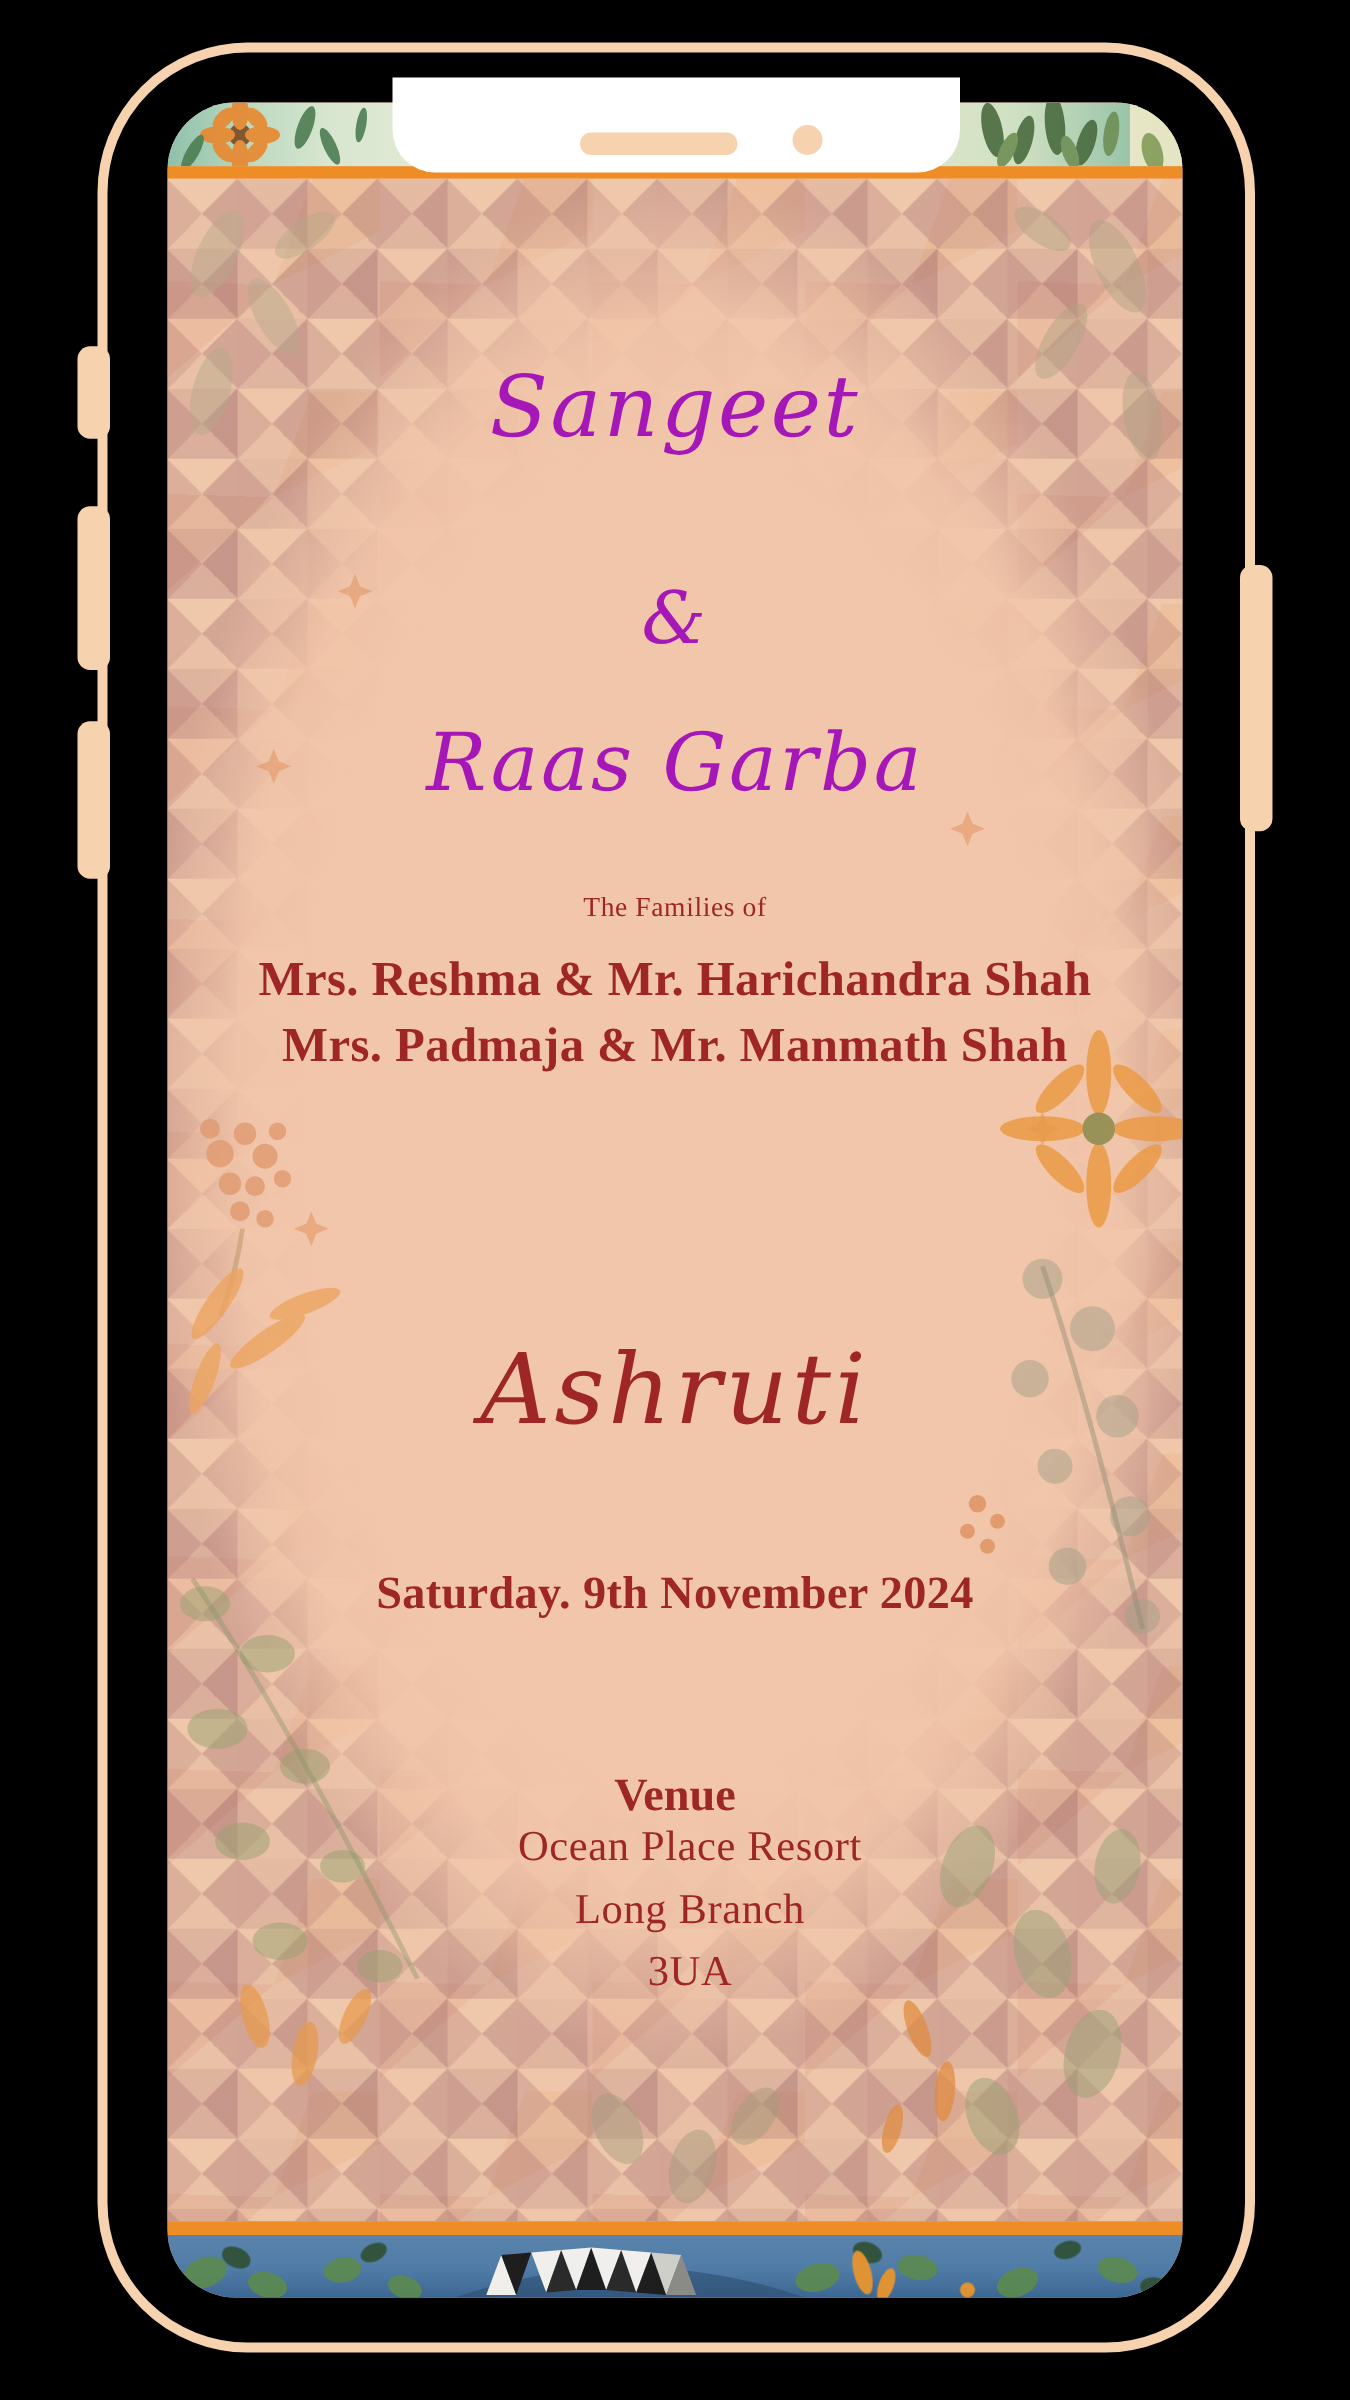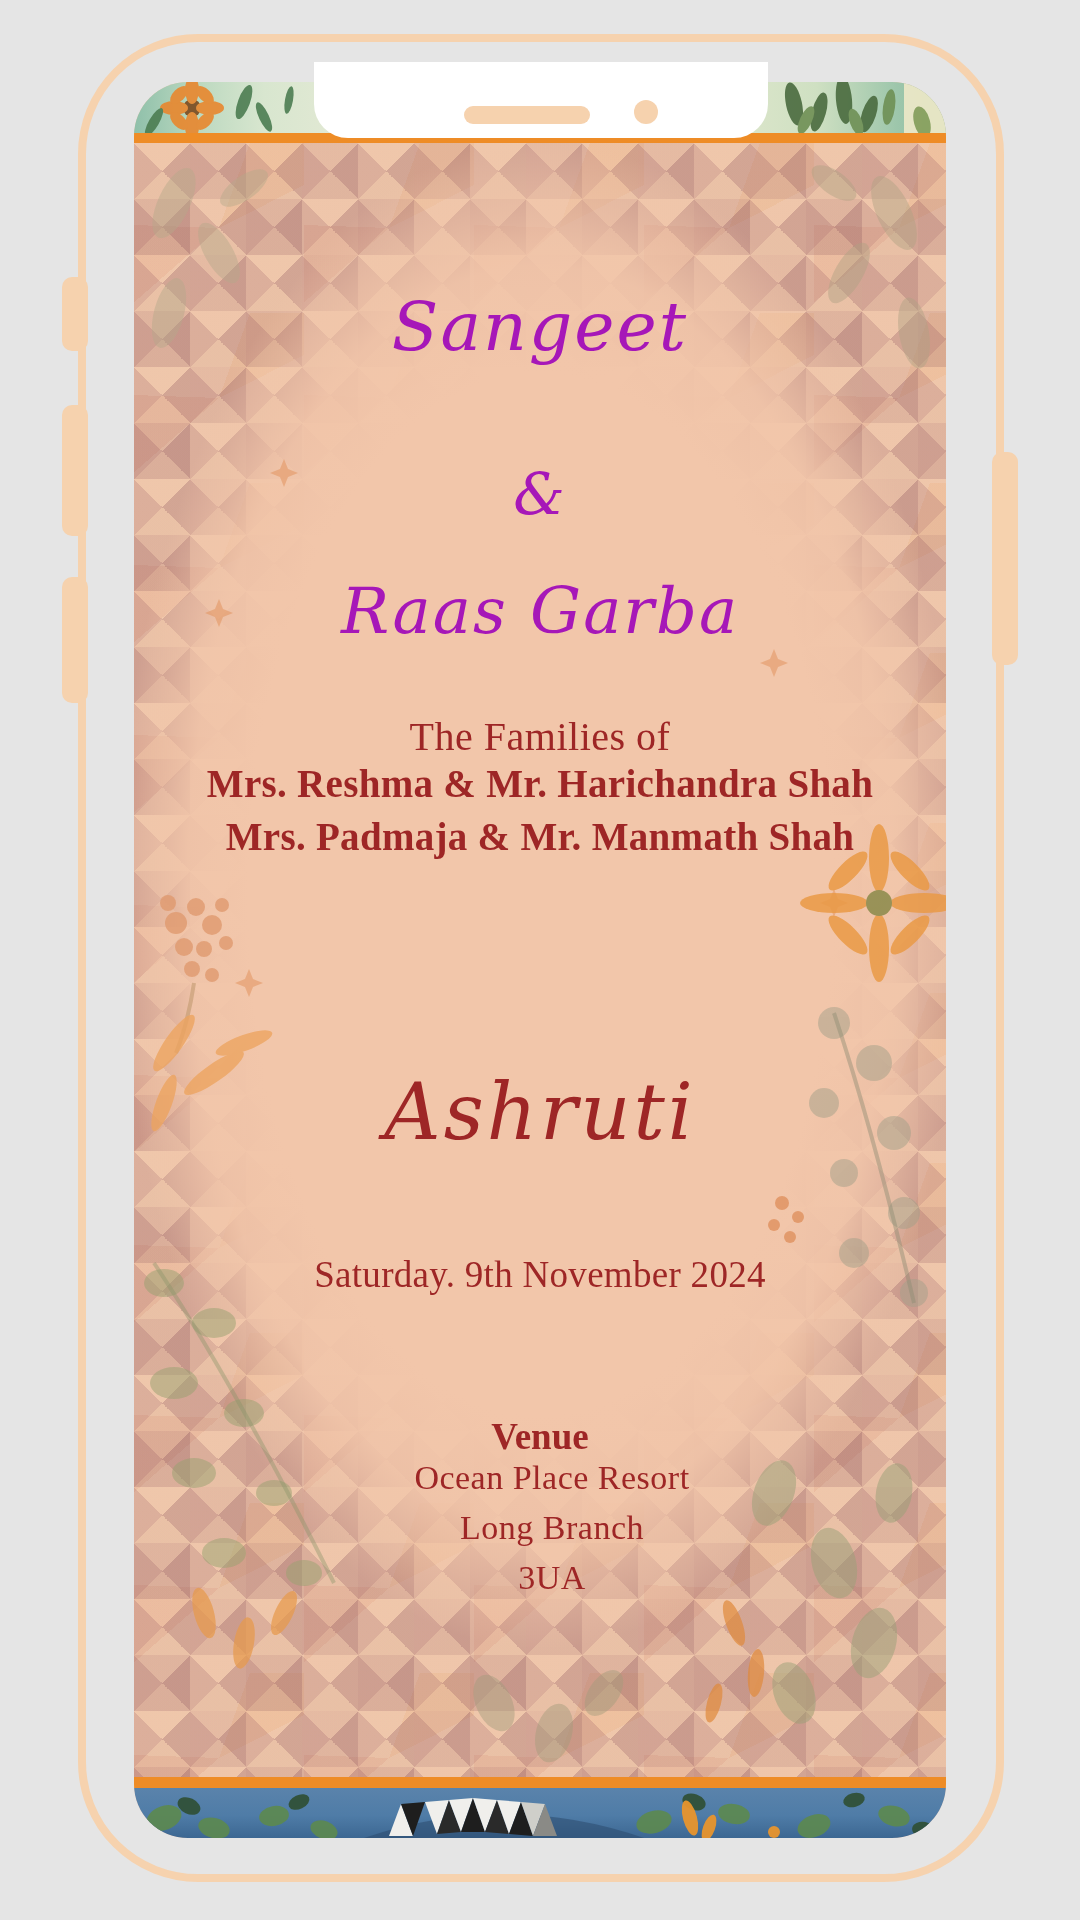--- a/index.html
+++ b/index.html
@@ -1,16 +1,16 @@
 <!DOCTYPE html>
 <html><head>
 <meta charset="utf-8">
 <style>
   html,body{margin:0;padding:0;background:#ffffff;}
-  .stage{position:relative;width:1080px;height:1920px;background:#e5e5e5;overflow:hidden;
+  .stage{position:relative;width:1080px;height:1920px;background:#000000;overflow:hidden;
          font-family:"Liberation Serif",serif;}
   
   .side-btn{position:absolute;background:#f6d2ae;border-radius:10px;}
   .phone-frame{position:absolute;left:78px;top:34px;width:926px;height:1848px;
                border:8px solid #f6d2ae;border-radius:120px;box-sizing:border-box;background:transparent;}
   .screen{position:absolute;left:134px;top:82px;width:812px;height:1756px;border-radius:54px;
           overflow:hidden;background:#f2c6aa;}
   .notch{position:absolute;left:314px;top:62px;width:454px;height:76px;background:#ffffff;
          border-radius:0 0 34px 34px;display:flex;align-items:flex-end;justify-content:center;
          gap:44px;padding-bottom:14px;box-sizing:border-box;}
@@ -41,25 +41,25 @@
     background:radial-gradient(ellipse 62% 55% at 50% 46%, #f2c6aa 0%, #f2c6aa 58%,
                rgba(242,198,170,.88) 70%, rgba(242,198,170,0) 84%);}
   .florals{position:absolute;inset:0;}
   
   .t{position:absolute;left:0;width:100%;text-align:center;margin:0;}
   .script{font-family:"DejaVu Serif",serif;font-style:italic;color:#a617b8;letter-spacing:2px;}
   .red{color:#9e2626;}
   .title1{top:150px;font-size:68px;line-height:1;}
   .amp{top:322px;font-size:58px;line-height:1;}
   .title2{top:436px;font-size:64px;line-height:1;}
-  .fam-intro{top:570px;font-size:40px;letter-spacing:.5px;}
+  .fam-intro{top:570px;font-size:22px;letter-spacing:.5px;}
   .names{top:614px;font-size:39px;line-height:53px;font-weight:700;letter-spacing:.3px;}
   .invite-par{top:693px;font-size:34px;line-height:50px;letter-spacing:.5px;}
   .groom{top:930px;font-size:78px;line-height:1;color:#9e2626;letter-spacing:3px;}
-  .date{top:1110px;font-size:37px;font-weight:400;letter-spacing:.3px;}
+  .date{top:1110px;font-size:37px;font-weight:700;letter-spacing:.3px;}
   .time{top:1157px;font-size:34px;}
   .venue-label{top:1272px;font-size:37px;font-weight:700;}
   .venue-lines{top:1310px;font-size:34px;line-height:50px;letter-spacing:.5px;margin-left:12px;}
 </style>
 </head>
 <body>
 
 <div class="stage">
 
   <div class="side-btn" style="left:62px;top:277px;width:26px;height:74px;"></div>

